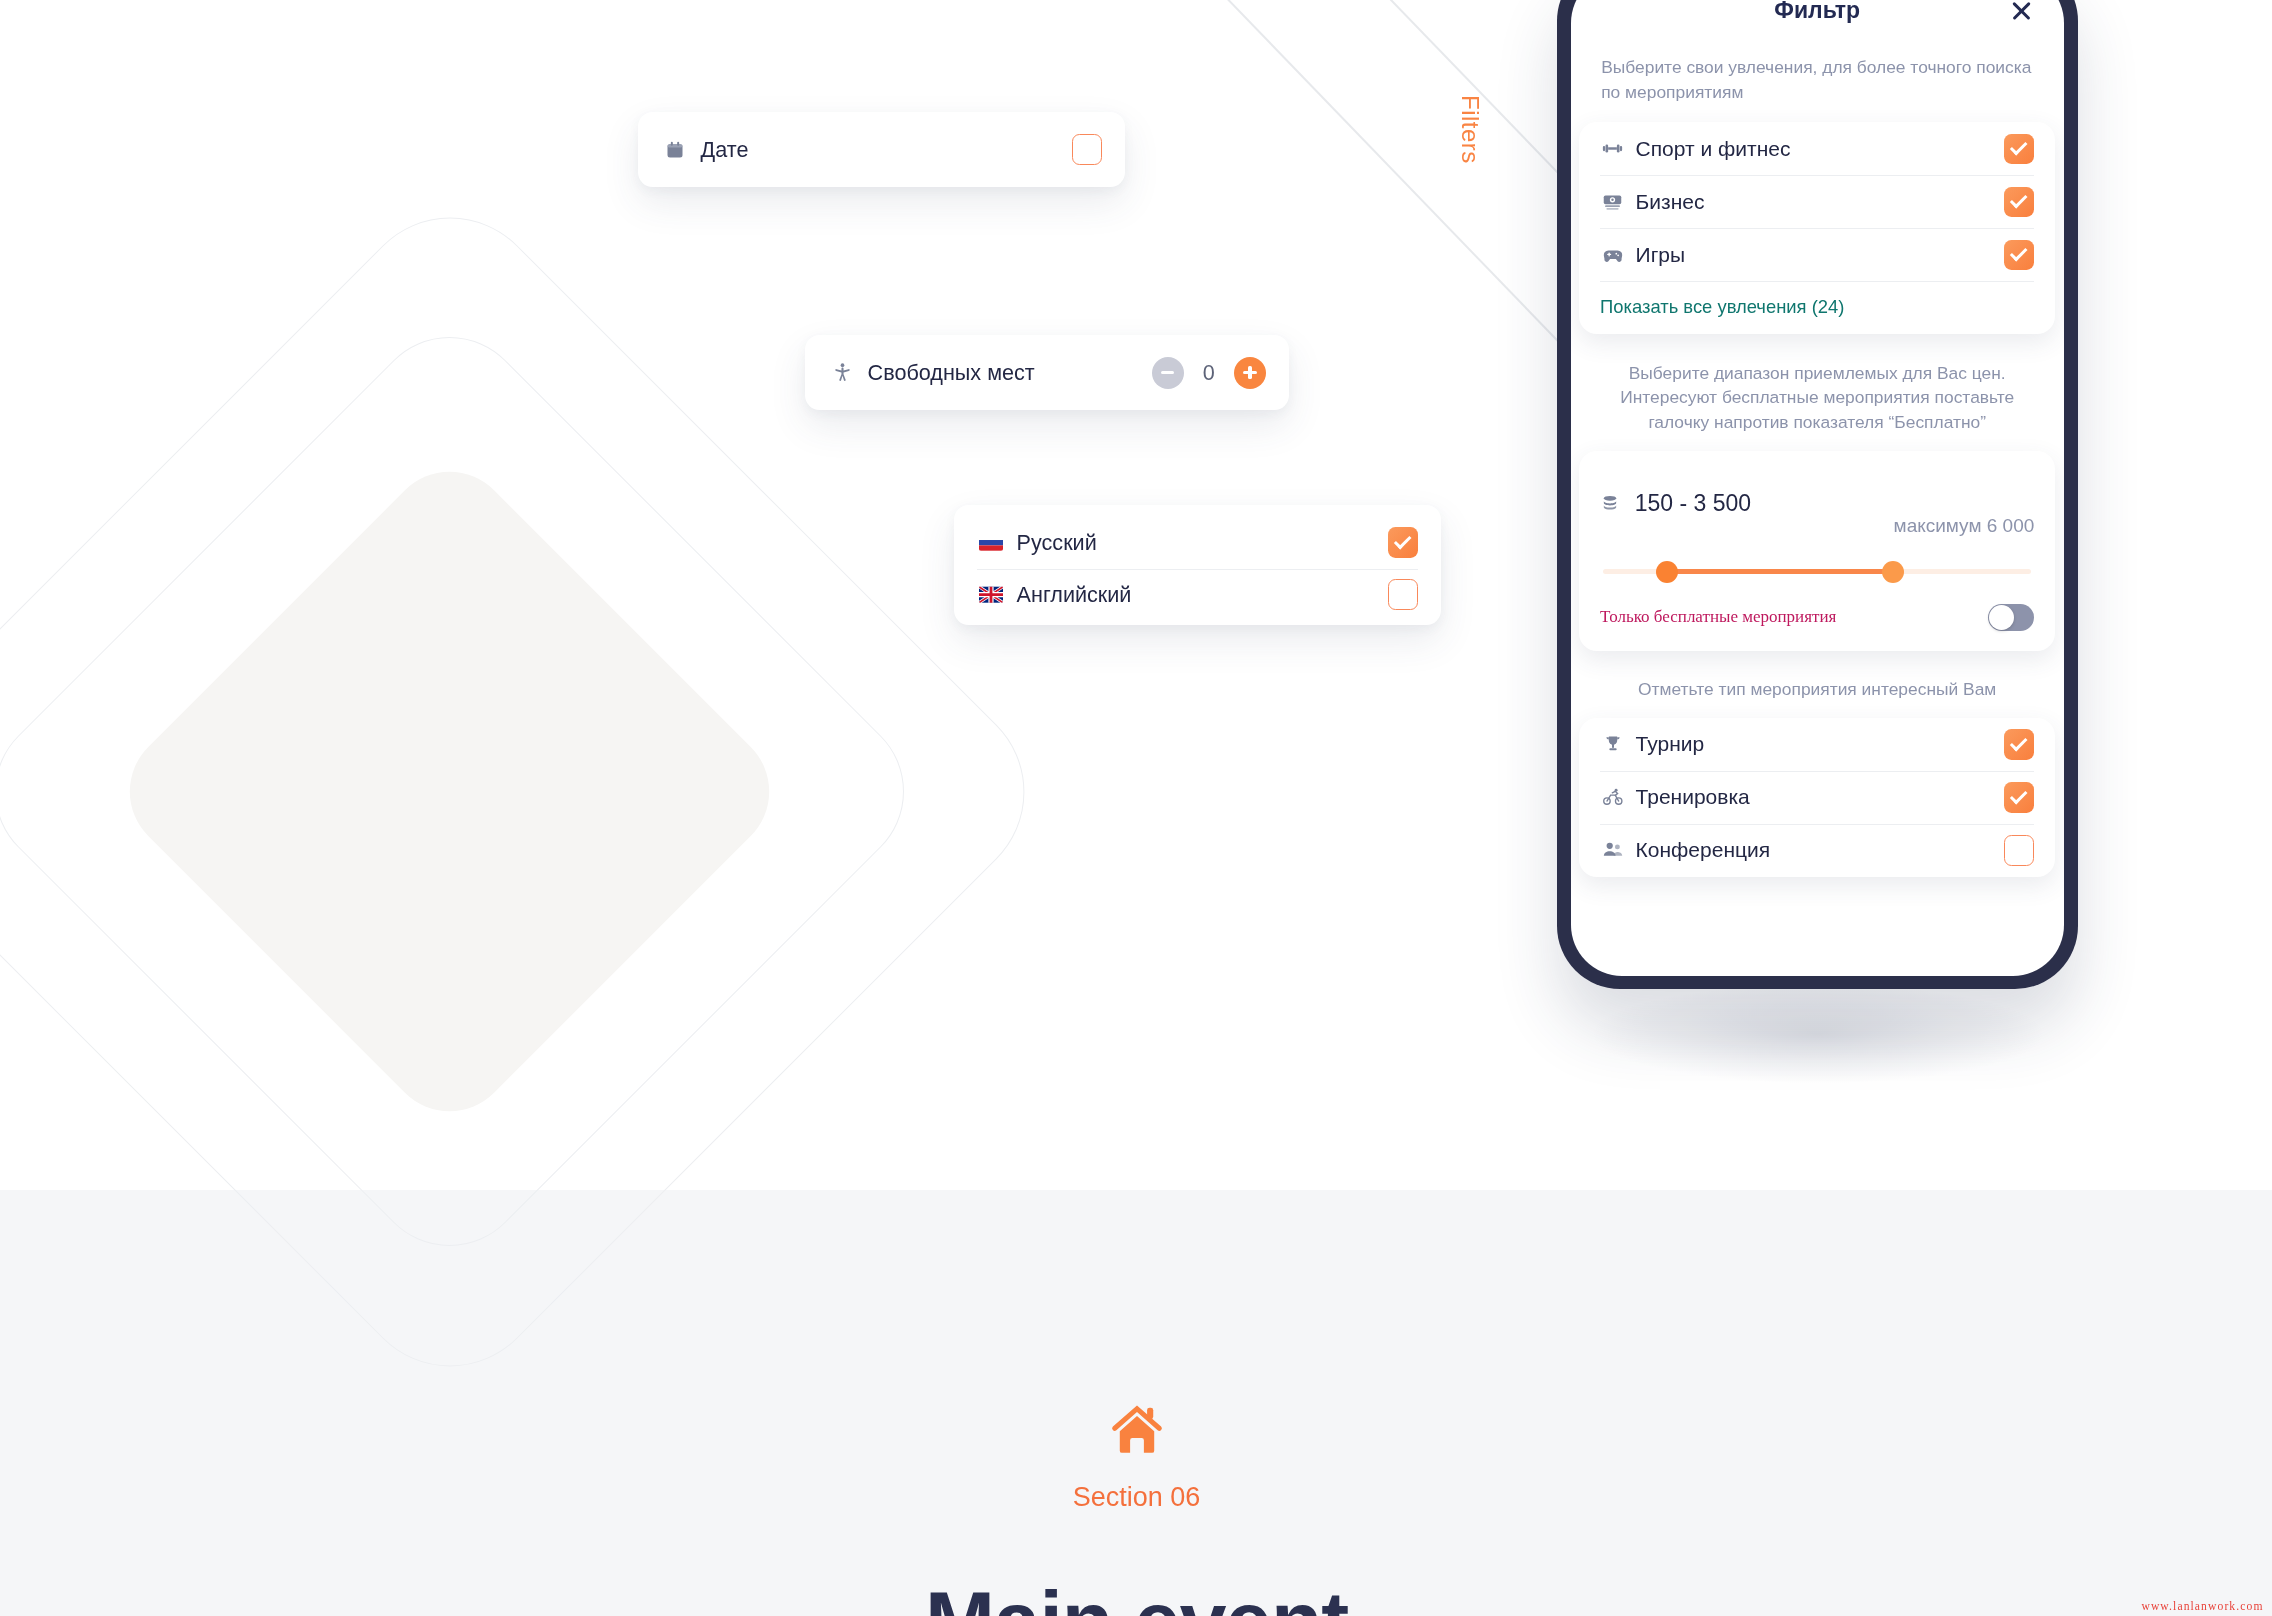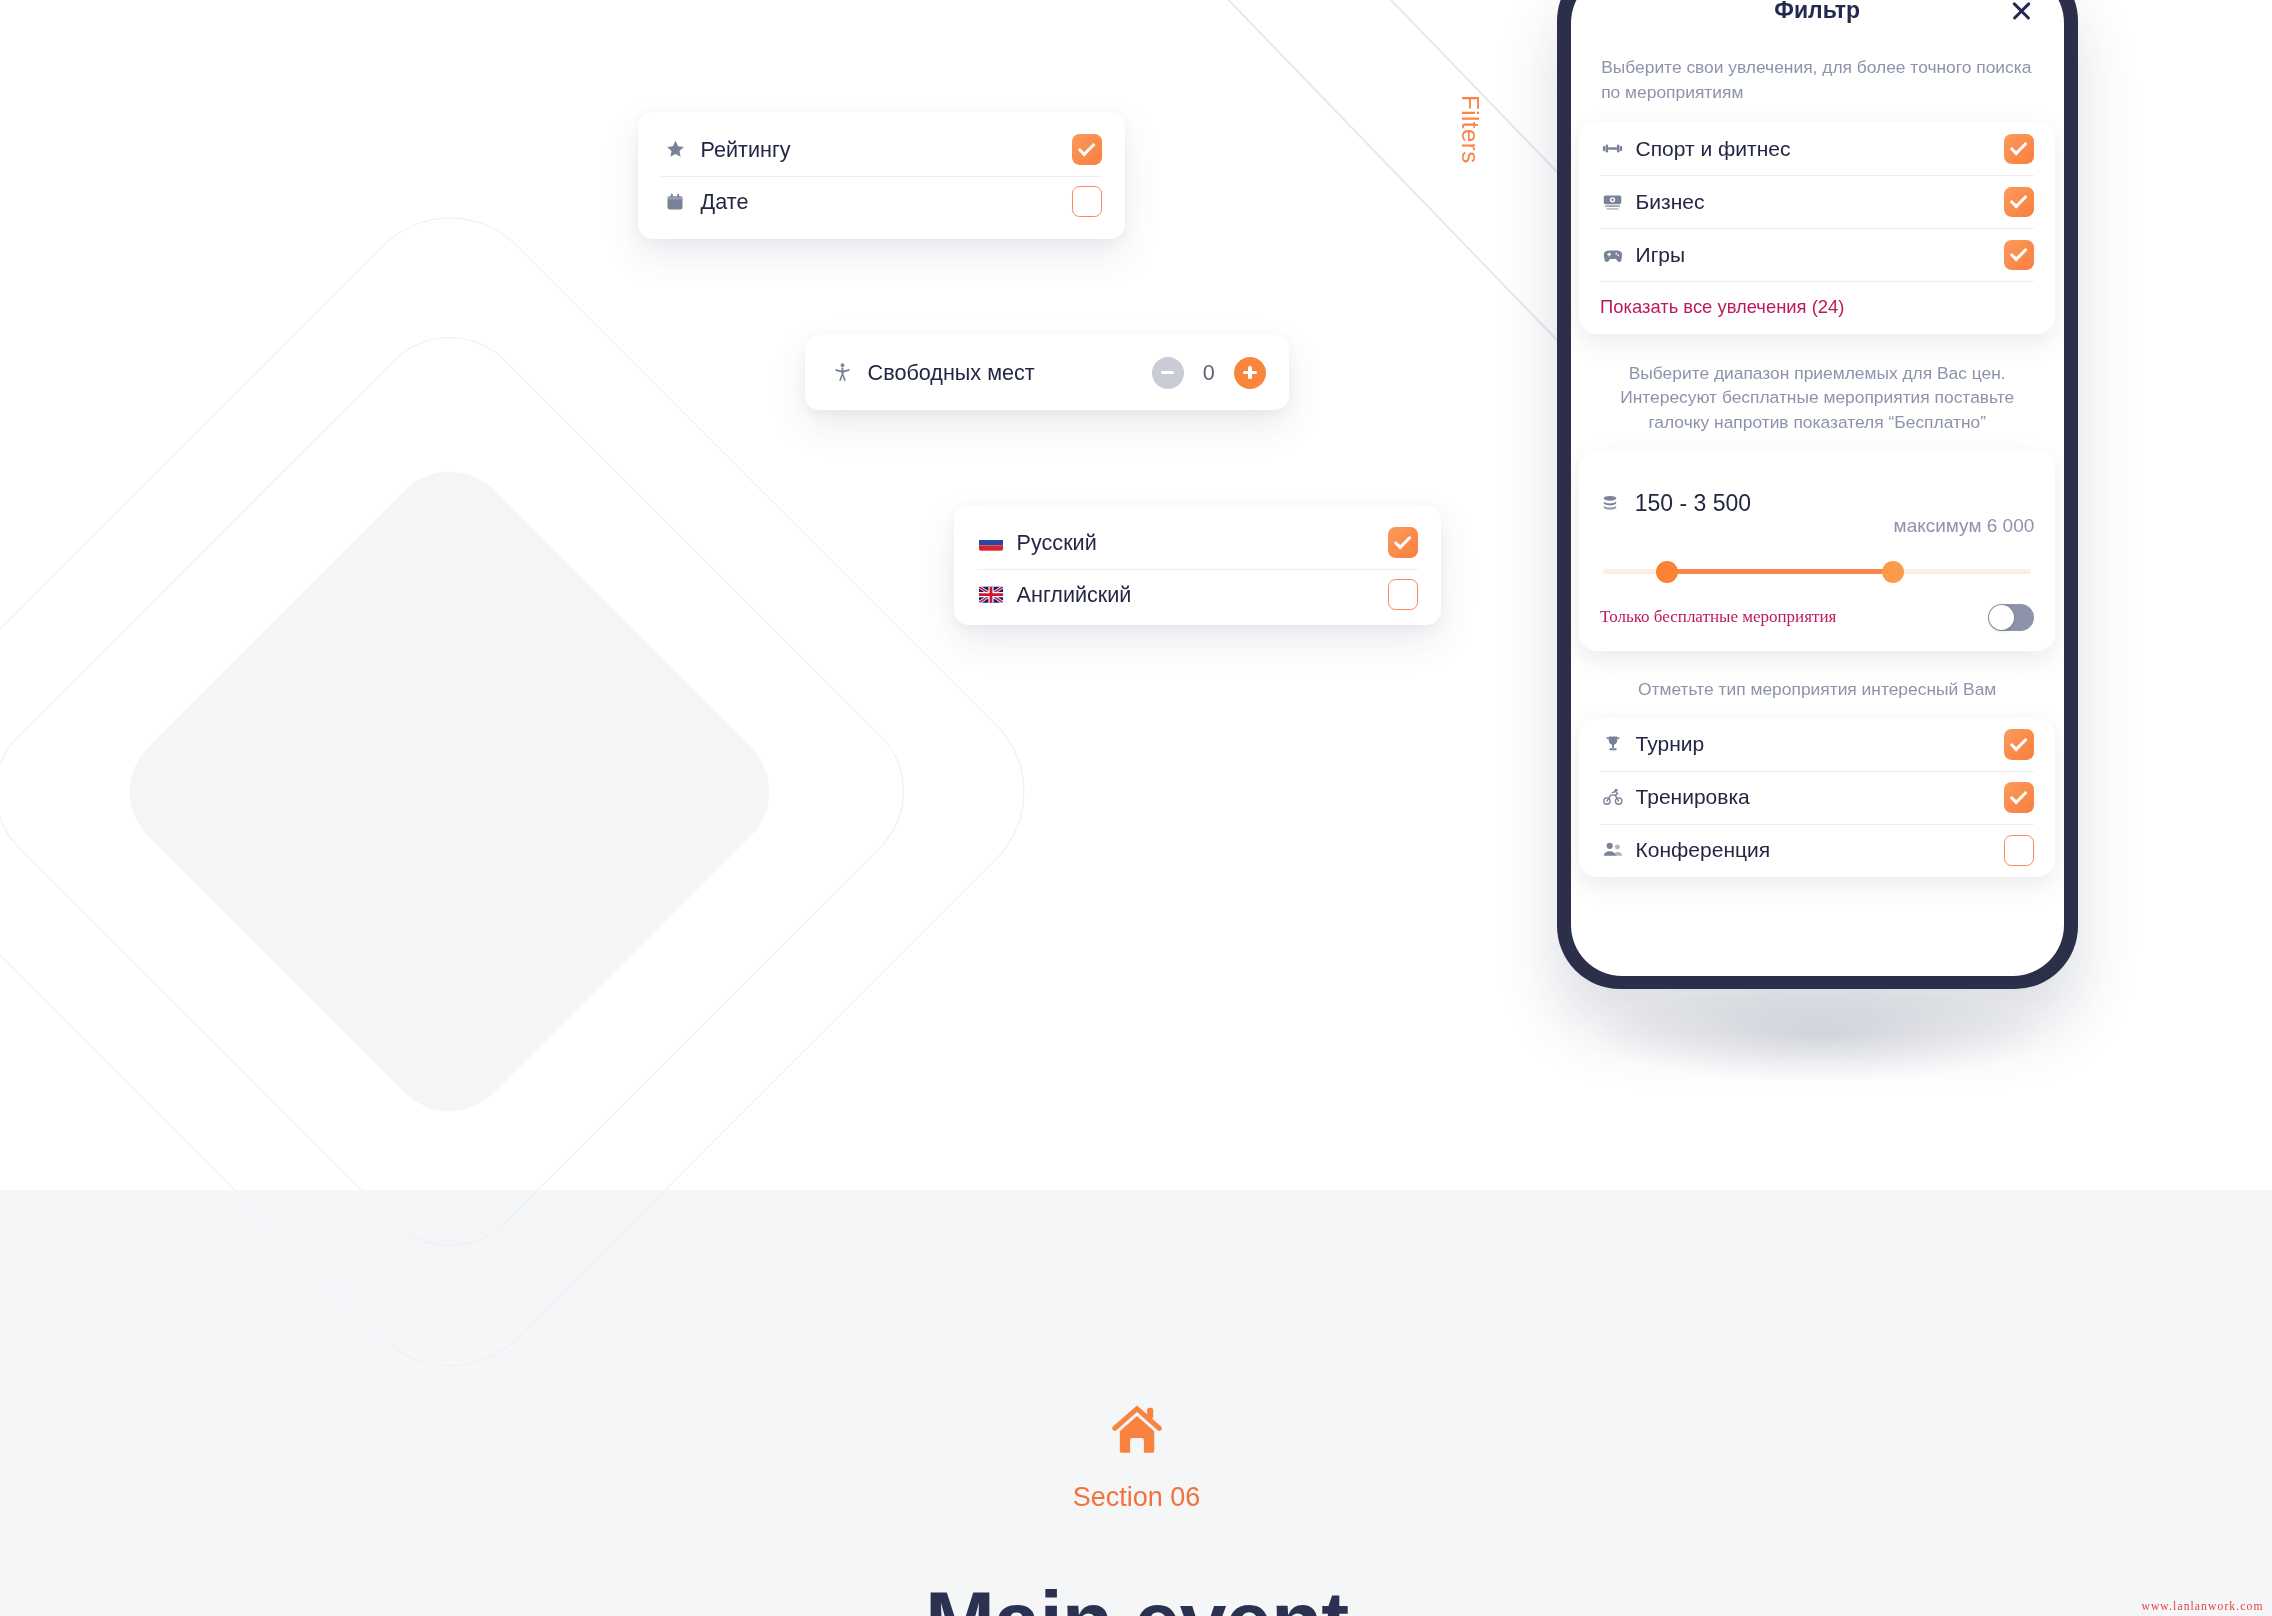--- a/index.html
+++ b/index.html
@@ -116,21 +116,21 @@
   .ph-desc { padding: 5.3px 30.5px 18px 30.5px; font-size:17.4px; line-height:1.42; color:#8c93ab; }
 
   .ph-card {
     background:#fff; border-radius:18px; margin:0 8.4px 16px 8.4px;
     box-shadow: 0 8.4px 23px rgba(60,70,100,0.10);
   }
   .ph-row { display:flex; align-items:center; padding: 0 21px; height:53px; position:relative; }
   .ph-row + .ph-row::before { content:""; position:absolute; left:21px; right:21px; top:0; height:1.1px; background:#eceef1; }
   .ph-row .ico { width:25px; flex:0 0 25px; display:flex; align-items:center; justify-content:center; color:#7a8298; }
   .ph-row .lbl { flex:1; font-size:21px; color:#232744; padding-left:10.5px; white-space:nowrap; }
-  .ph-showmore { font-size:18.4px; color:#be185d; padding:14.7px 21px 16px 21px; position:relative; }
+  .ph-showmore { font-size:18.4px; color:#0f766e; padding:14.7px 21px 16px 21px; position:relative; }
   .ph-showmore::before { content:""; position:absolute; left:21px; right:21px; top:0; height:1.1px; background:#eceef1; }
 
   
   .price-head { display:flex; align-items:center; padding: 20px 21px 0 21px; }
   .price-val { font-size:23px; color:#232744; padding-left:11.6px; flex:1; }
   .price-max { font-size:19px; color:#8c93ab;margin-top:44px; }
   .slider-wrap { position:relative; margin: 24px 24px 0 24px; height:21px; }
   .slider-track { position:absolute; left:0; right:0; top:8.4px; height:5.3px; border-radius:2.6px; background:#fdeee4; }
   .slider-fill  { position:absolute; left:14%; right:33%; top:8.4px; height:5.3px; background:#f9874a; border-radius:2.6px; }
   .slider-knob { position:absolute; top:0; width:22px; height:22px; border-radius:50%; }
@@ -159,31 +159,20 @@
 <div class="diamond" id="diamond-mid"></div>
 <div class="diamond" id="diamond-inner"></div>
 <div class="diag-line" id="diag-line-1"></div>
 <div class="diag-line" id="diag-line-2"></div>
 
 <div id="filters-label">Filters</div>
 
 <div class="fcard" id="card-sort">
   <div class="frow">
     <span class="ico">
-      <svg width="21" height="21" viewBox="0 0 24 24" fill="#7a8298">
-          <path d="M12 2l2.9 6.2 6.6.8-4.9 4.6 1.3 6.6L12 17l-5.9 3.2 1.3-6.6L2.5 9l6.6-.8z"></path>
-        </svg>
-    </span>
-    <span class="lbl">Рейтингу</span>
-    <span class="cbx on">
-        <span class="tick"></span>
-      </span>
-  </div>
-  <div class="frow">
-    <span class="ico">
       <svg width="20" height="20" viewBox="0 0 24 24" fill="#7a8298">
           <rect x="3" y="5" width="18" height="16" rx="3"></rect>
           <rect x="3" y="5" width="18" height="4" rx="2" fill="#9aa1b4"></rect>
           <rect x="7" y="2" width="2.4" height="5" rx="1.2"></rect>
           <rect x="14.6" y="2" width="2.4" height="5" rx="1.2"></rect>
         </svg>
     </span>
     <span class="lbl">Дате</span>
     <span class="cbx off"></span>
   </div>

